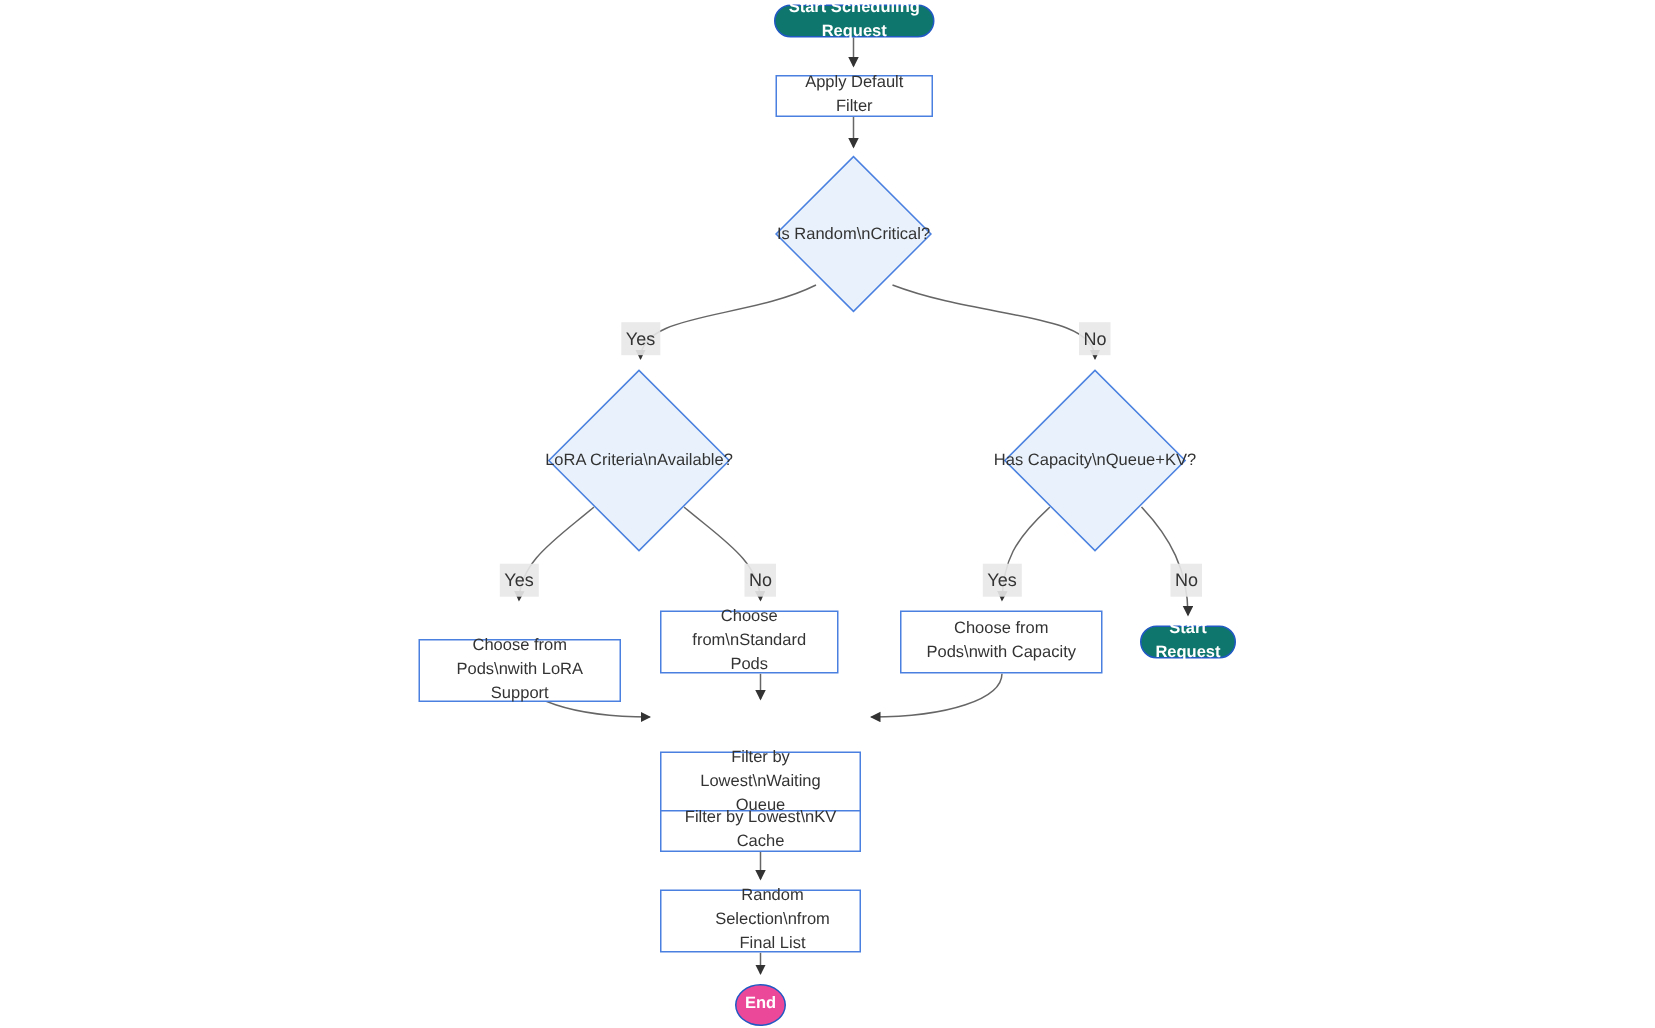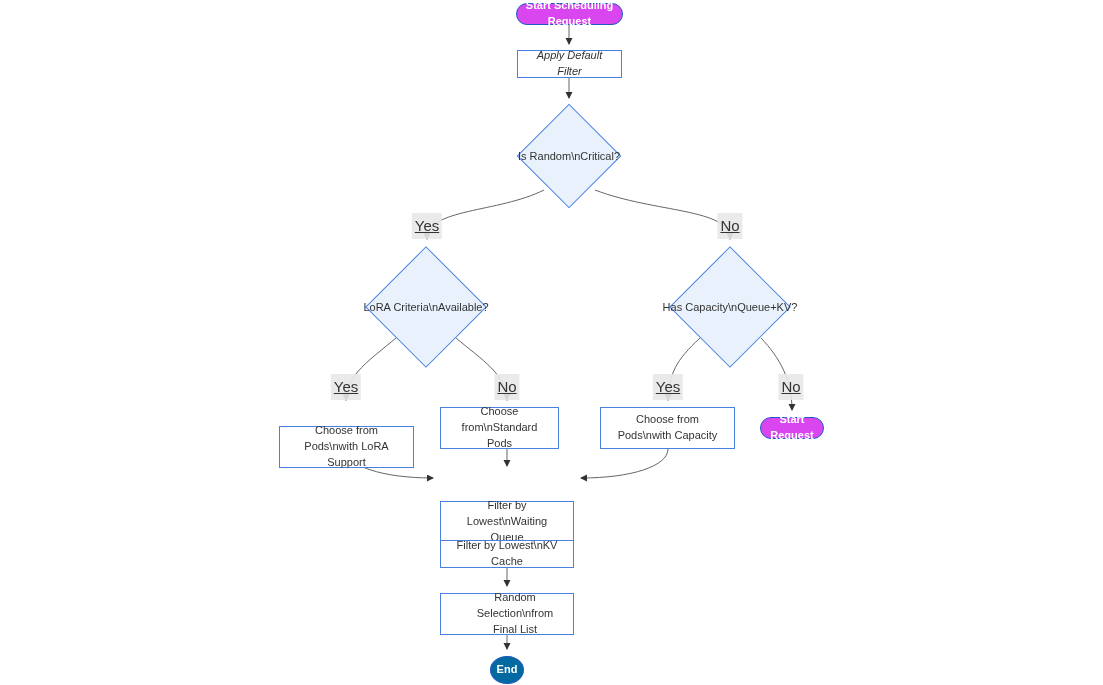--- a/index.html
+++ b/index.html
@@ -28,29 +28,29 @@
     line-height: 1.45;
     color: #333333;
     box-sizing: border-box;
   }
   .rect {
     background: #ffffff;
     border: 1.5px solid #4a80e0;
     padding: 2px 8px;
   }
   .pill {
-    background: #d946ef;
+    background: #0f766e;
     border: 1px solid #2159c4;
     border-radius: 12px;
     color: #ffffff;
     font-weight: 600;
     padding: 0 6px;
   }
   .ellipse {
-    background: #0369a1;
+    background: #ec4899;
     border: 1px solid #2159c4;
     border-radius: 50%;
     color: #ffffff;
     font-weight: 600;
   }
   .diamond-wrap { position: absolute; }
   .diamond-shape {
     position: absolute;
     left: 50%; top: 50%;
     transform: translate(-50%, -50%) rotate(45deg);
@@ -65,25 +65,24 @@
     white-space: nowrap;
     font-size: 11px;
     color: #333333;
     text-align: center;
   }
   .edge-label {
     position: absolute;
     transform: translate(-50%, -50%);
     background: rgba(232, 232, 232, 0.9);
     color: #333333;
-    font-size: 15px;
+    font-size: 12px;
     padding: 4px 3px;
     line-height: 1.2;
     white-space: nowrap;
-    text-decoration: underline;
   }
 </style>
 </head>
 <body>
 
 <div id="canvas">
 
   <svg id="edges" viewBox="0 0 1103 685" xmlns="http://www.w3.org/2000/svg">
     <defs>
       <marker id="arrow" markerWidth="8" markerHeight="8" refX="6" refY="3.5" orient="auto" markerUnits="userSpaceOnUse">
@@ -103,21 +102,21 @@
       <path d="M507,449 L507,466" marker-end="url(#arrow)"></path>
       <path d="M668,449 C668,466 632,478 581,478" marker-end="url(#arrow)"></path>
       <path d="M507,515 L507,533" marker-end="url(#arrow)"></path>
       <path d="M507,568 L507,586" marker-end="url(#arrow)"></path>
       <path d="M507,635 L507,649" marker-end="url(#arrow)"></path>
     </g>
   </svg>
 
   <div class="node pill" style="left:516px; top:3px; width:107px; height:22px;">Start Scheduling Request</div>
 
-  <div class="node rect" style="left:517px; top:50px; width:105px; height:28px;font-style:italic;">Apply Default Filter</div>
+  <div class="node rect" style="left:517px; top:50px; width:105px; height:28px;">Apply Default Filter</div>
 
   <div class="diamond-wrap" style="left:517px; top:104px; width:104px; height:104px;">
     <div class="diamond-shape" style="width:74px; height:74px;"></div>
     <div class="diamond-label">Is Random\nCritical?</div>
   </div>
 
   <div class="diamond-wrap" style="left:365px; top:246px; width:122px; height:122px;">
     <div class="diamond-shape" style="width:86px; height:86px;"></div>
     <div class="diamond-label">LoRA Criteria\nAvailable?</div>
   </div>

